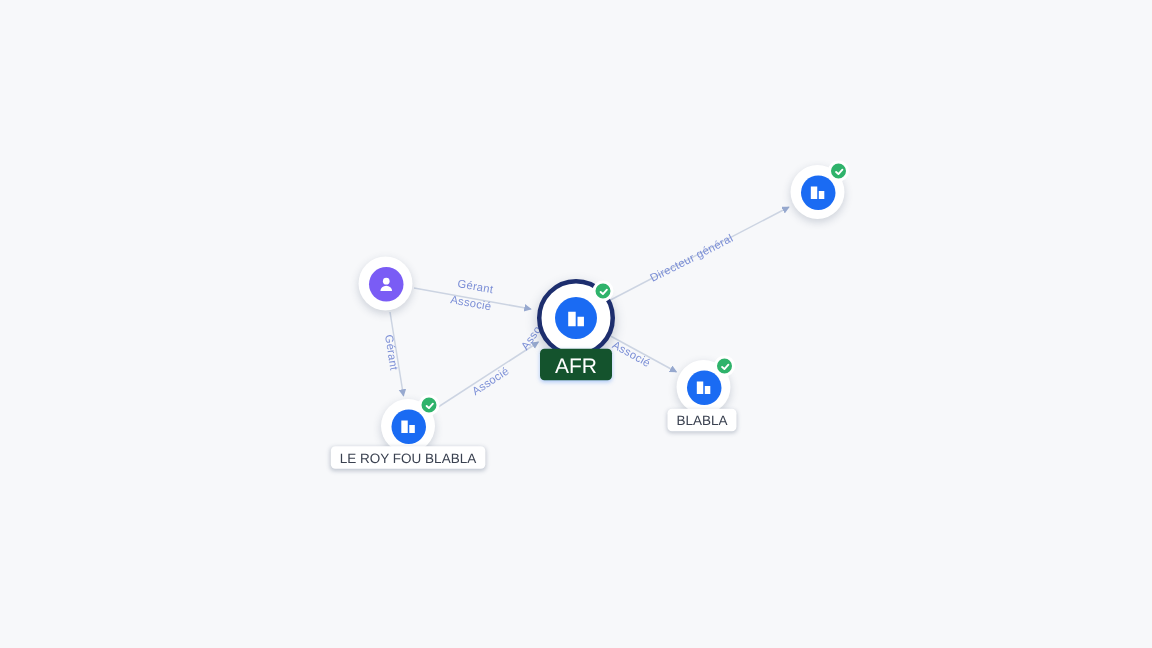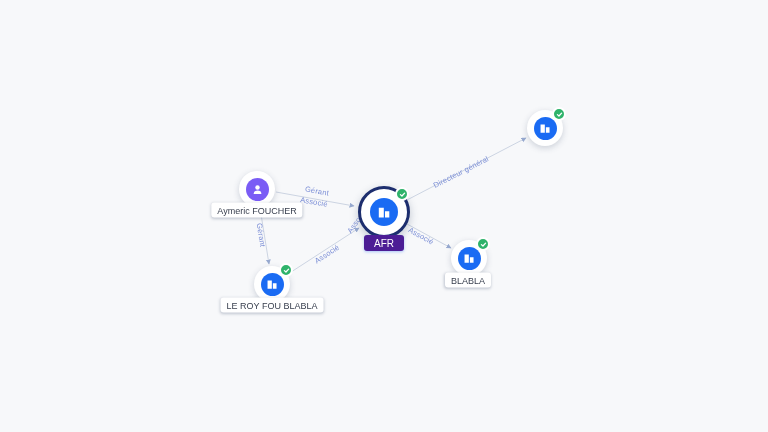--- a/index.html
+++ b/index.html
@@ -69,23 +69,23 @@
     font-size: 9px;
     padding: 2.5px 6px;
     border-radius: 3px;
     box-shadow: 0 1px 3px rgba(50, 70, 100, 0.28);
     white-space: nowrap;
     cursor: pointer;
   }
   .afr-pill {
     position: absolute;
     transform: translate(-50%, -50%);
-    background: #4c1d95;
+    background: #14532d;
     color: #ffffff;
-    font-size: 10px;
+    font-size: 14px;
     padding: 2.5px 10px;
     border-radius: 3px;
     white-space: nowrap;
     cursor: pointer;
     box-shadow: 0 1px 3px rgba(26, 107, 243, 0.35);
   }
 </style>
 </head>
 <body>
 
@@ -115,21 +115,20 @@
   <div class="node" style="left:257px; top:189px">
     <div class="node-circle">
       <div class="icon-circle" style="background:#7a5cf5">
         <svg width="13" height="13" viewBox="0 0 14 14">
           <circle cx="7" cy="4.8" r="2.4" fill="#fff"></circle>
           <path d="M2.8 11.8 a4.2 3.7 0 0 1 8.4 0 Z" fill="#fff"></path>
         </svg>
       </div>
     </div>
   </div>
-  <div class="node-label" style="left:257px; top:210px">Aymeric FOUCHER</div>
 
   <div class="node" style="left:272px; top:284px">
     <div class="node-circle">
       <div class="icon-circle" style="background:#1a6bf3">
         <svg width="12" height="12" viewBox="0 0 14 14">
           <path d="M1.8 12.5 V2.8 h5 v9.7 Z M8 12.5 V6.2 h4.3 v6.3 Z" fill="#fff"></path>
         </svg>
       </div>
       <div class="badge">
         <svg width="7" height="7" viewBox="0 0 10 10">

